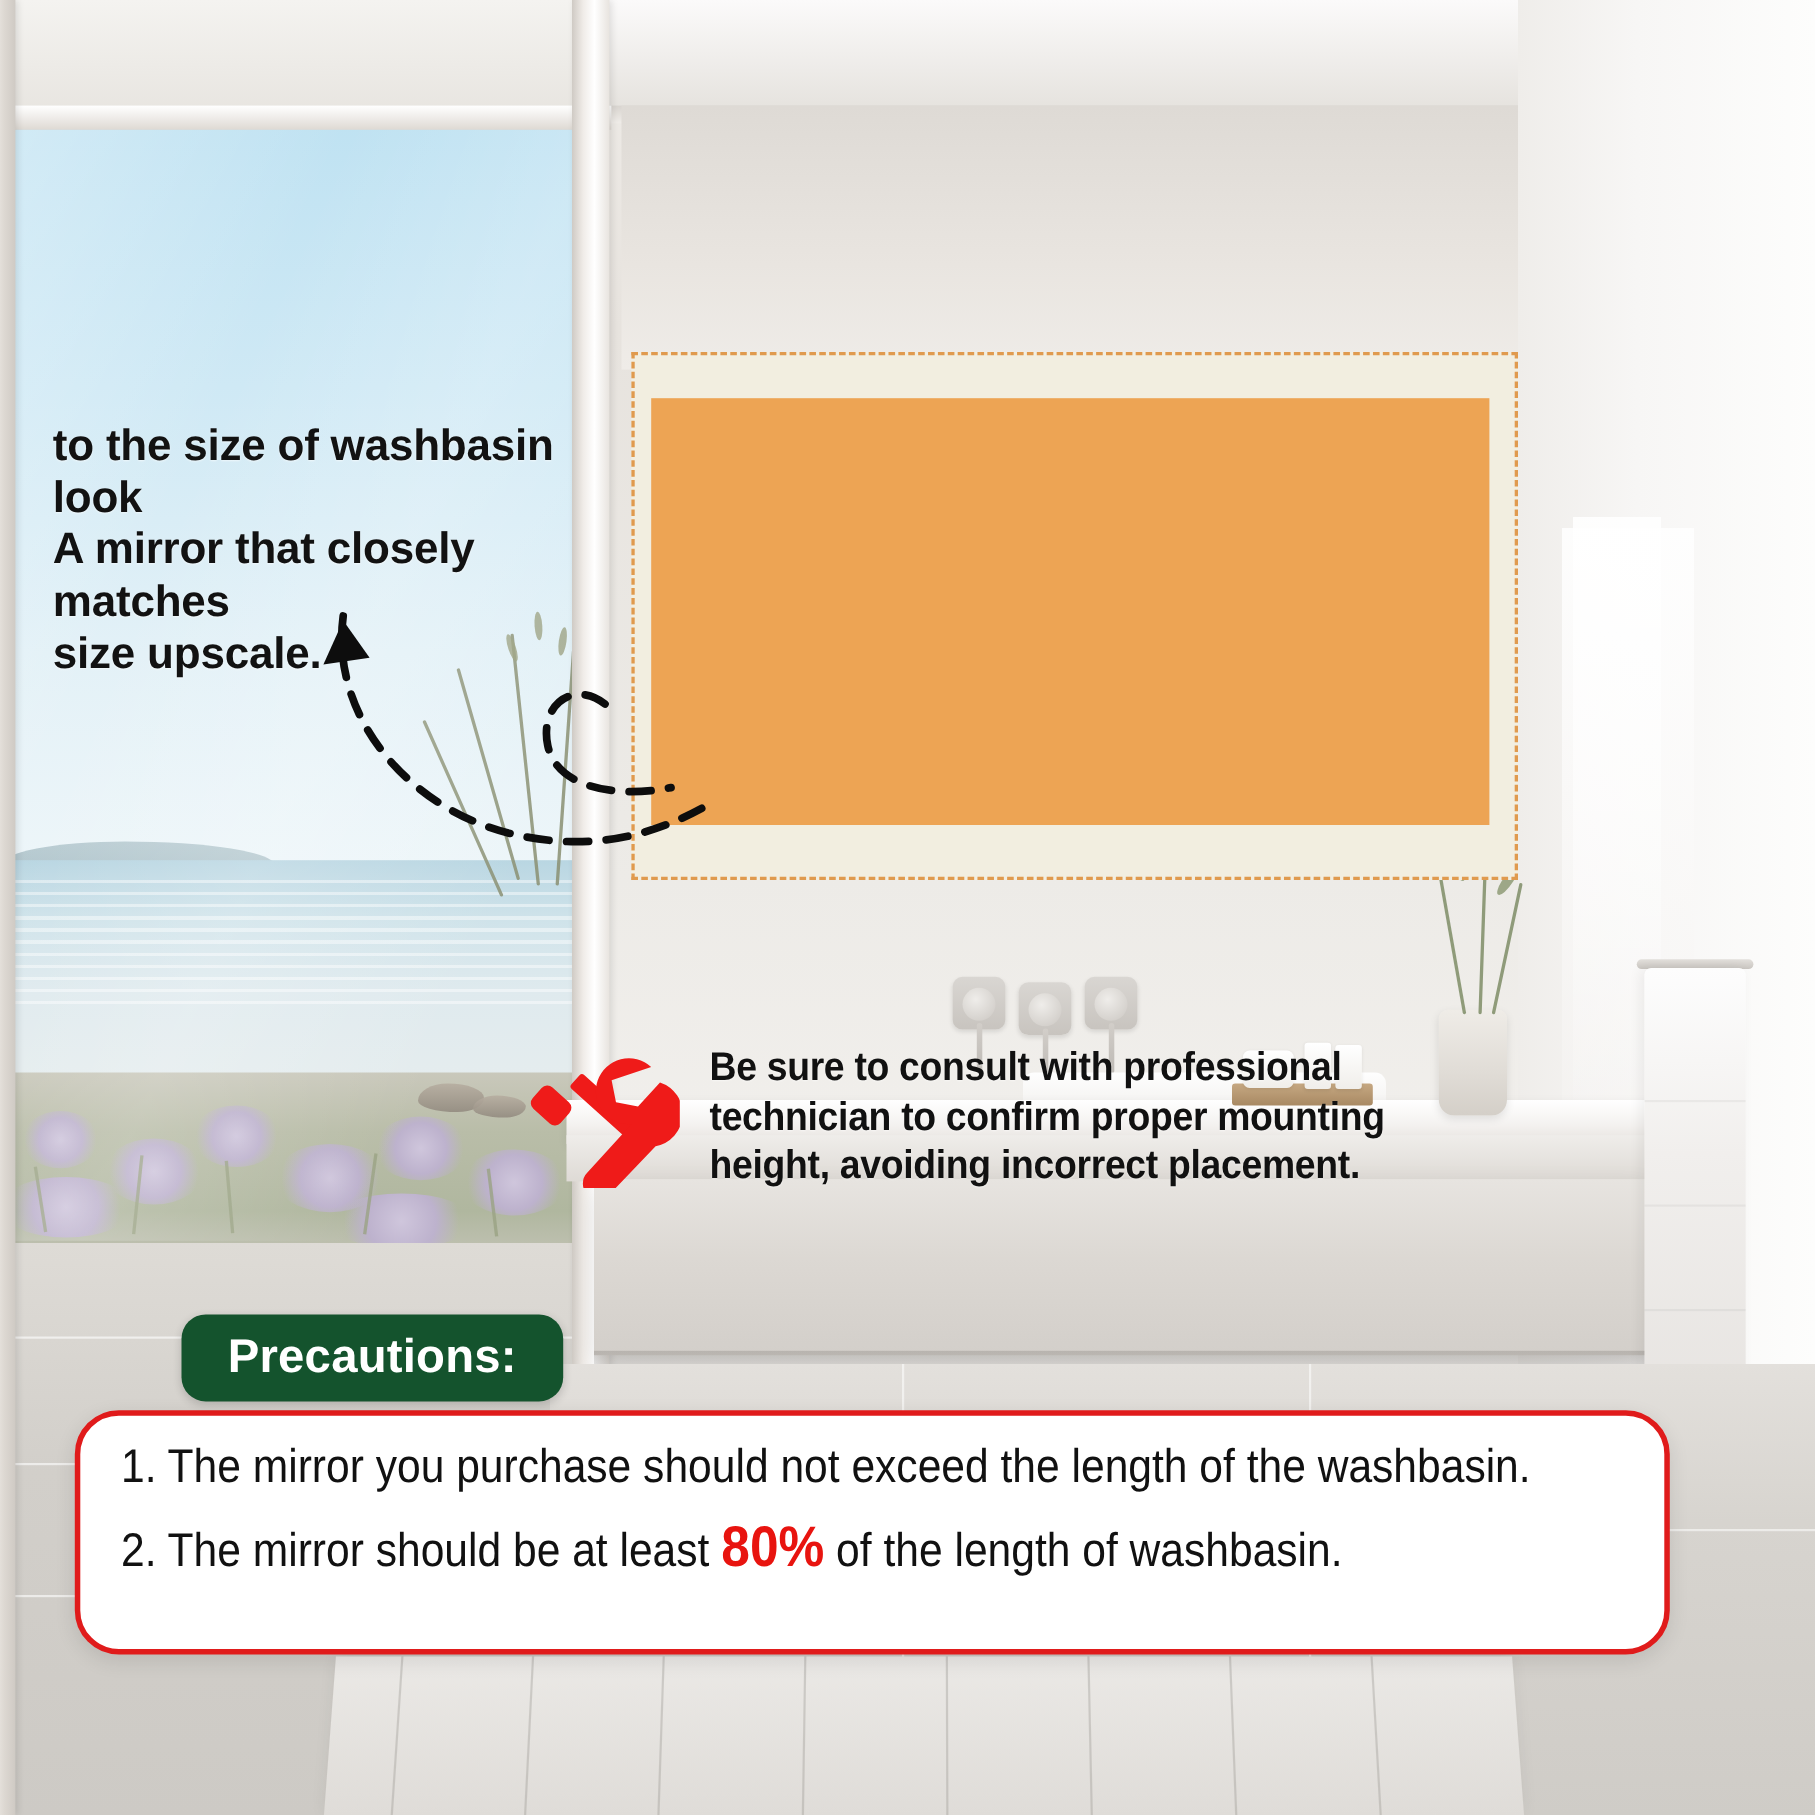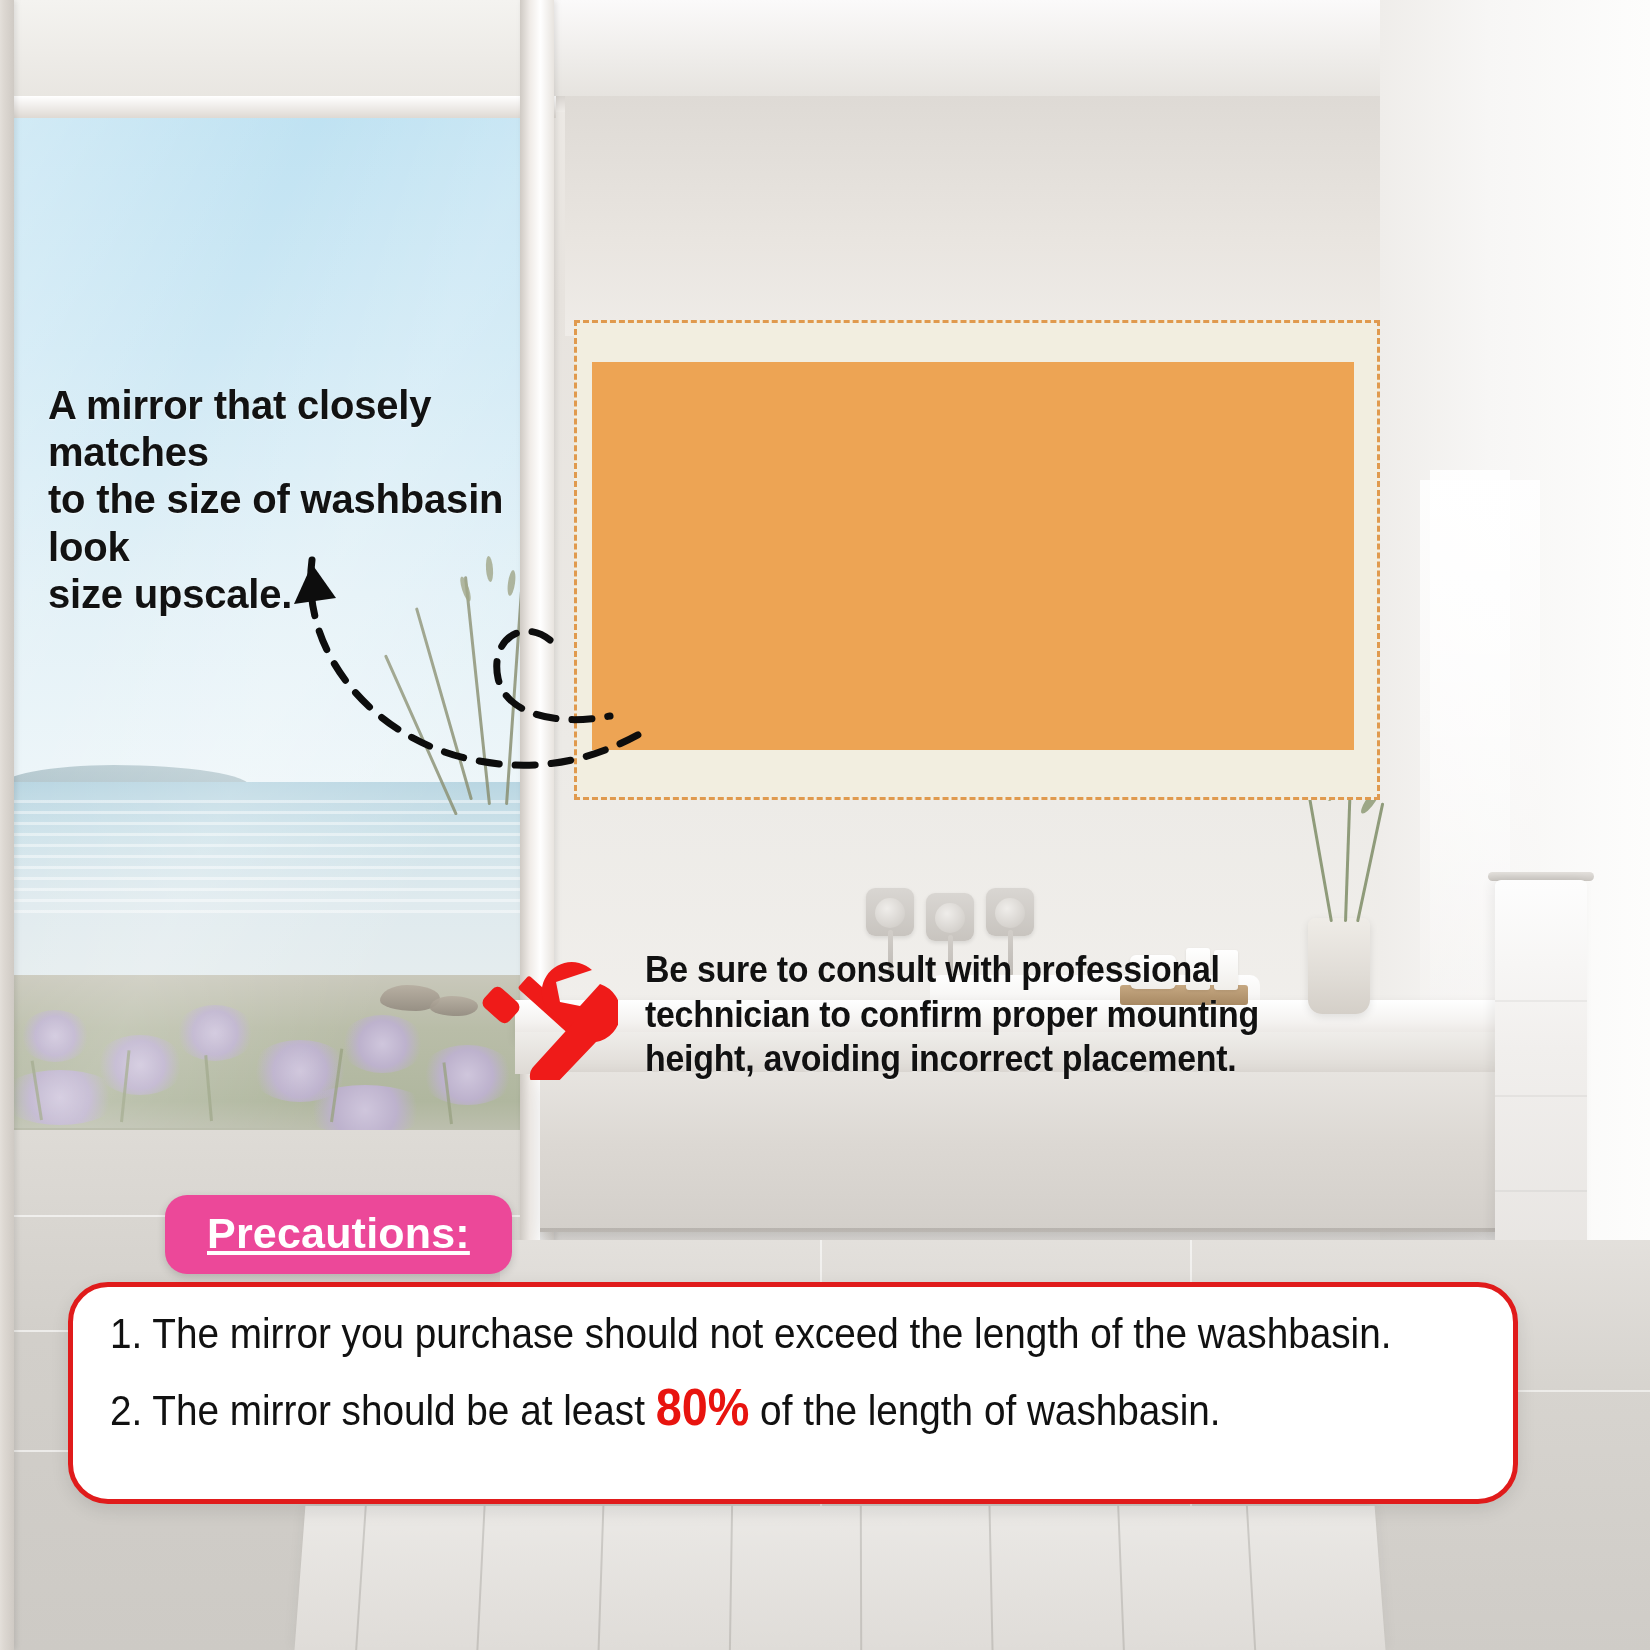--- a/index.html
+++ b/index.html
@@ -243,27 +243,26 @@
     font-size:36.5px; font-weight:bold; line-height:1.22;
     color:#111; letter-spacing:-0.3px;
     transform:scaleX(.93); transform-origin:left top;
     text-shadow:0 1px 2px rgba(255,255,255,.5);
   }
   .tools-icon{ position:absolute; left:478px; top:952px; width:140px; height:128px; }
 
   
   .prec-badge{
     position:absolute; left:165px; top:1195px;
-    background:#ec4899; color:#fff;
+    background:#14532d; color:#fff;
     border-radius:22px;
     padding:14px 42px 16px 42px;
     font-size:43px; font-weight:bold; letter-spacing:.2px;
     box-shadow:0 3px 8px rgba(0,0,0,.16);
     z-index:6;
-    text-decoration:underline;
   }
   .prec-box{
     position:absolute; left:68px; top:1282px; width:1450px; height:222px;
     background:#ffffff; border:5px solid #e01b1b; border-radius:40px;
     box-shadow:0 6px 18px rgba(0,0,0,.10);
     z-index:5;
   }
   .prec-list{
     position:absolute; left:110px; top:1300px; width:1380px;
     z-index:7;
@@ -389,22 +388,22 @@
   <div class="mirror-dashed"></div>
   <div class="mirror-fill"></div>
 
   <svg class="arrow-svg" viewBox="0 0 480 300">
     <path d="M 62 40 C 50 130, 120 215, 215 238 C 290 256, 350 238, 400 208" fill="none" stroke="#0d0d0d" stroke-width="7" stroke-dasharray="20 16" stroke-linecap="round"></path>
     <path d="M 300 120 C 272 98, 240 120, 248 158 C 256 196, 310 206, 360 196" fill="none" stroke="#0d0d0d" stroke-width="7" stroke-dasharray="20 16" stroke-linecap="round"></path>
     <path d="M 62 44 L 44 84 L 86 78 Z" fill="#0d0d0d"></path>
   </svg>
 
   <div class="callout-top">
+    <div>to the size of washbasin look</div>
     <div>A mirror that closely matches</div>
-    <div>to the size of washbasin look</div>
     <div>size upscale.</div>
   </div>
 
   <svg class="tools-icon" viewBox="0 0 140 128">
     <g fill="#ef1b19">
 
       <rect x="6" y="40" width="34" height="26" rx="7" transform="rotate(42 23 53)"></rect>
       <rect x="36" y="46" width="74" height="17" rx="3" transform="rotate(42 73 54)"></rect>
 
       <path d="M122 20

